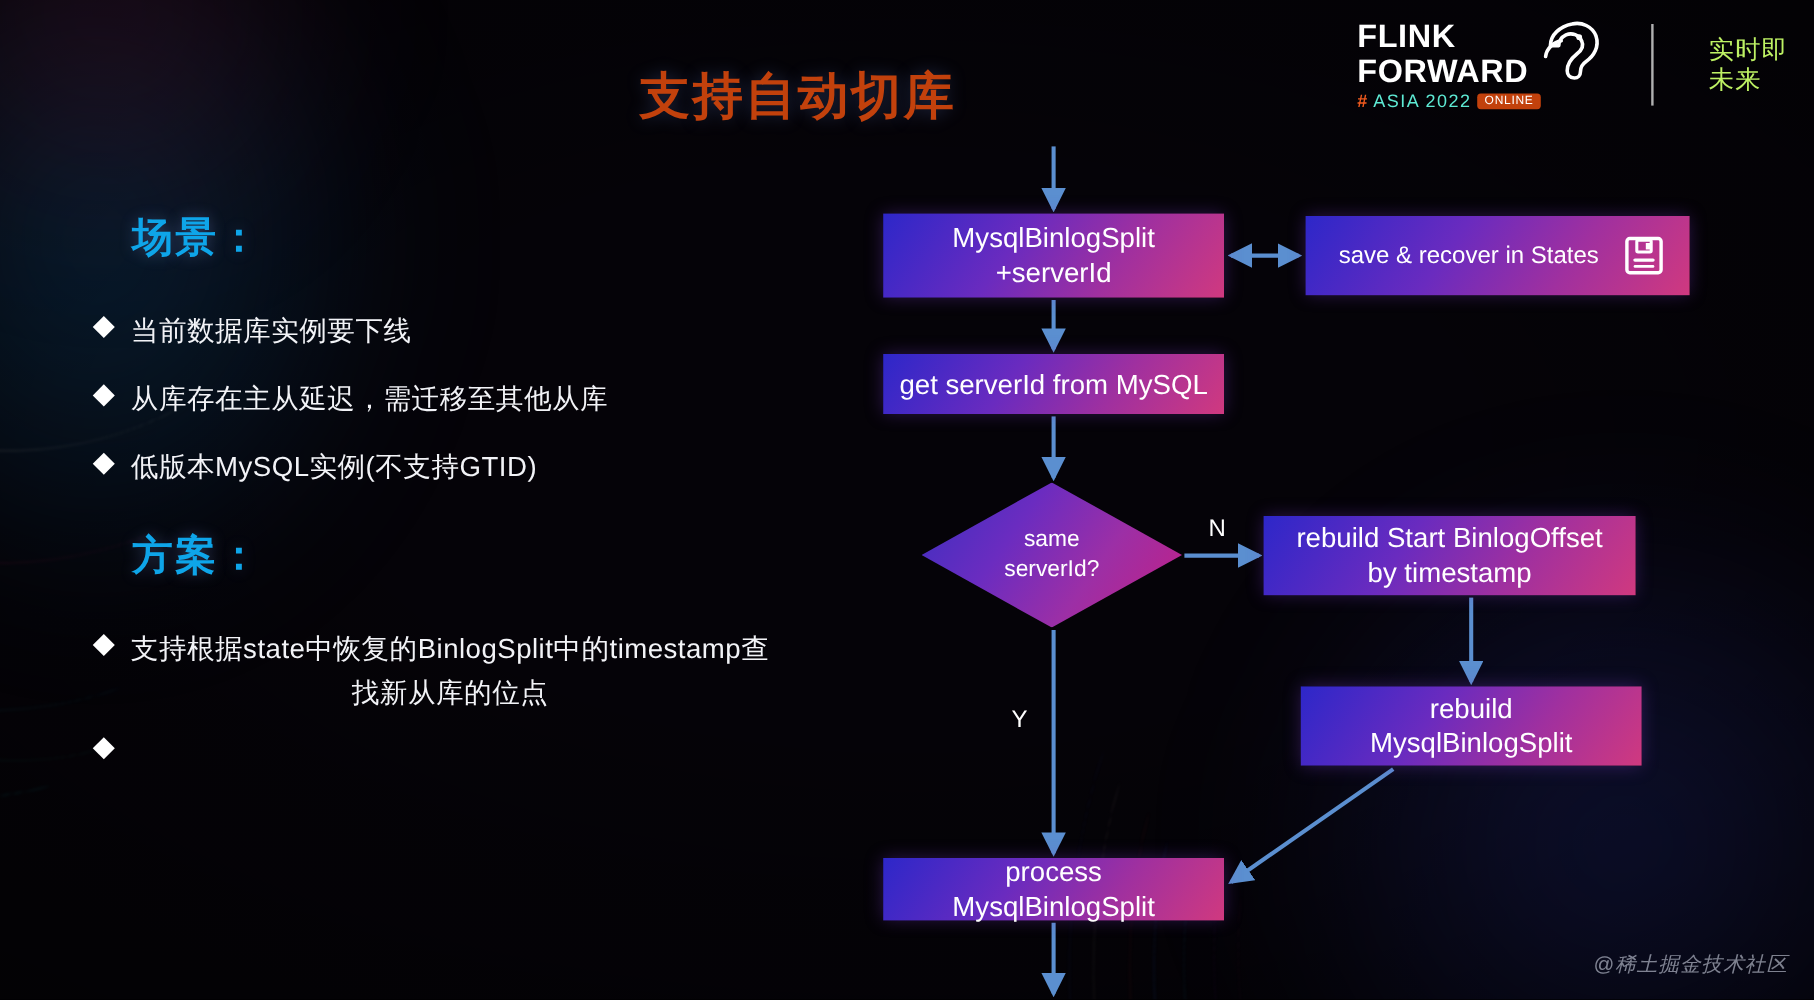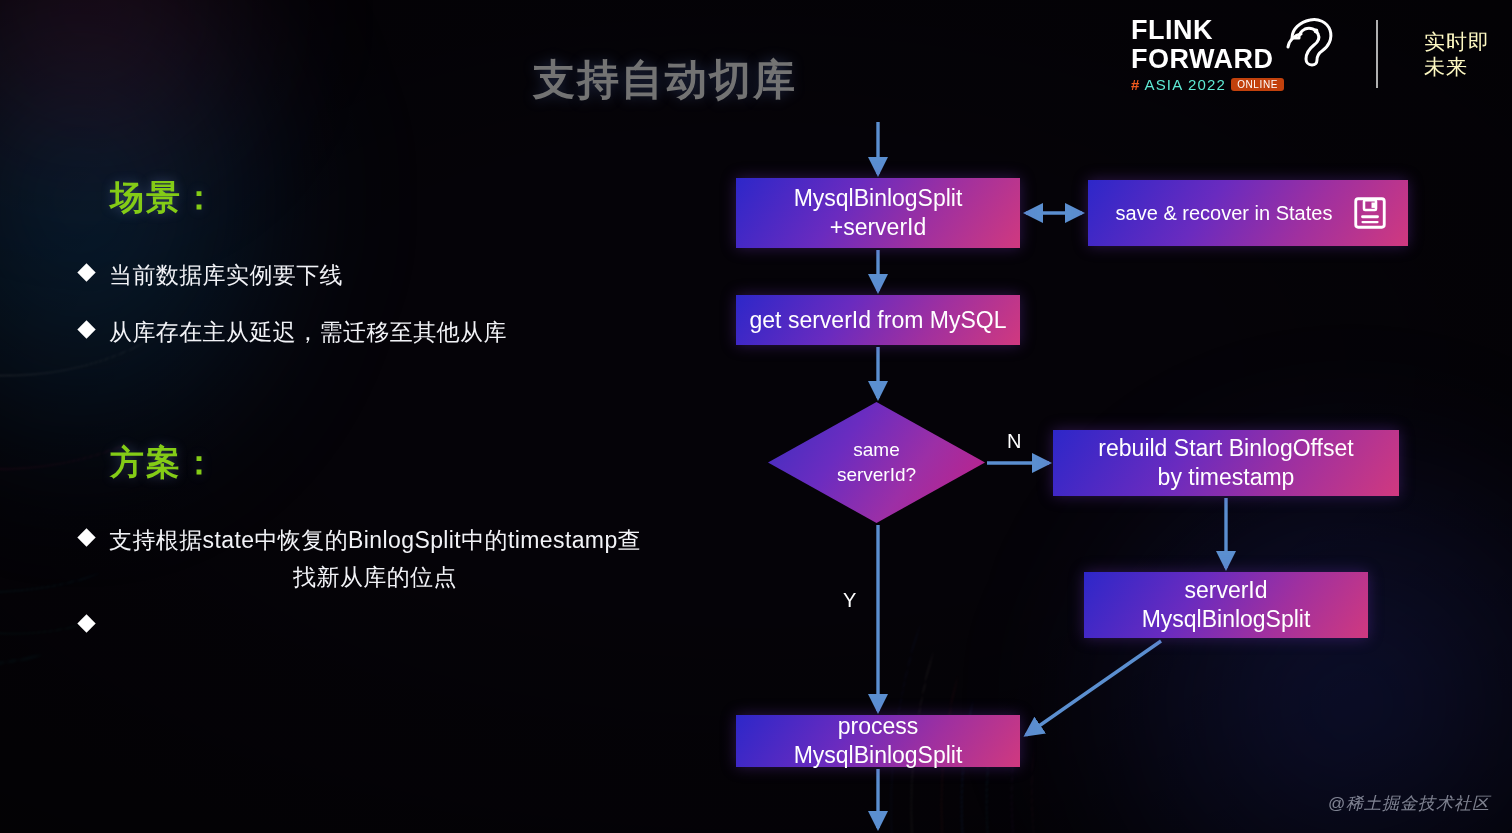--- a/index.html
+++ b/index.html
@@ -64,32 +64,32 @@
   
   .logo { position:absolute; right:22px; top:8px; display:flex; align-items:center; height:92px;gap:28px; }
   .logo-left { position:relative; display:flex; flex-direction:column; justify-content:center; }
   .logo-word { color:#fff; font-weight:bold; font-size:27px; line-height:29px; letter-spacing:.5px; }
   .logo-sub { display:flex; align-items:center; gap:5px; margin-top:2px; }
   .logo-hash { color:#f05a1e; font-size:15px; font-weight:bold; }
   .logo-asia { color:#5eead4; font-size:15px; letter-spacing:1.2px; }
   .logo-online { background:#c2410c; color:#fff; font-size:10px; padding:1px 6px; border-radius:3px; letter-spacing:.6px; }
   .logo-squirrel { position:absolute; right:-52px; top:-2px; width:60px; height:60px; }
   .logo-divider { width:2px; height:68px; background:#cfcfcf; margin:0 18px 0 64px; opacity:.85; }
-  .logo-cn { color:#fef9c3; font-size:21px; line-height:25px; font-weight:500; letter-spacing:1px; }
+  .logo-cn { color:#bef264; font-size:21px; line-height:25px; font-weight:500; letter-spacing:1px; }
 
   
   .slide-title {
     position:absolute; left:533px; top:52px;
-    color:#737373; font-size:42px; font-weight:bold; letter-spacing:2px;
+    color:#c2410c; font-size:42px; font-weight:bold; letter-spacing:2px;
     text-shadow:0 0 14px rgba(120,160,255,.25);
   }
 
   
   .section-head {
-    position:absolute; color:#84cc16; font-size:34px; font-weight:bold; letter-spacing:2px;
+    position:absolute; color:#0ea5e9; font-size:34px; font-weight:bold; letter-spacing:2px;
     text-shadow:0 0 12px rgba(140,170,255,.3);
   }
   #head-scene { left:110px; top:175px; }
   #head-plan  { left:110px; top:440px; }
 
   .bullet-list { position:absolute; }
   #list-scene { left:80px; top:257px; width:640px; }
   #list-plan  { left:80px; top:522px; width:740px; }
 
   .bullet { display:flex; align-items:flex-start; margin-bottom:20px;text-align:center; }
@@ -106,21 +106,21 @@
     color:#fff; text-align:center; line-height:1.25;
     background: linear-gradient(125deg, #2d27c9 0%, #6a2bbf 38%, #a0309f 68%, #d0397f 100%);
     box-shadow: 0 0 14px rgba(120,60,200,.35);
     font-size:23px;
   }
   .node .label { padding:0 8px; white-space:pre-line; }
 
   #n-split   { left:736px; top:178px;  width:284px; height:70px; }
   #n-states  { left:1088px; top:180px; width:320px; height:66px; font-size:20px; }
   #n-getsid  { left:736px; top:295px;  width:284px; height:50px; }
-  #n-rebuild-offset { left:1053px; top:430px; width:346px; height:66px; }
+  #n-rebuild-offset { left:1053px; top:430px; width:310px; height:66px; }
   #n-rebuild-split  { left:1084px; top:572px; width:284px; height:66px; }
   #n-process { left:736px; top:715px;  width:284px; height:52px; }
 
   .states-inner { display:flex; align-items:center; gap:12px; }
   .floppy { width:36px; height:36px; flex:0 0 auto; }
 
   .diamond {
     position:absolute; left:768px; top:402px; width:217px; height:121px;
     background: linear-gradient(125deg, #3a2fc0 0%, #6b2cc0 35%, #9c2fa6 65%, #c51f83 100%);
     clip-path: polygon(50% 0%, 100% 50%, 50% 100%, 0% 50%);
@@ -196,20 +196,24 @@
   <div class="section-head" id="head-scene">场景：</div>
   <div class="bullet-list" id="list-scene">
     <div class="bullet">
       <span class="dia"></span>
       <span class="bullet-text">当前数据库实例要下线</span>
     </div>
     <div class="bullet">
       <span class="dia"></span>
       <span class="bullet-text">从库存在主从延迟，需迁移至其他从库</span>
     </div>
+    <div class="bullet">
+      <span class="dia"></span>
+      <span class="bullet-text">低版本MySQL实例(不支持GTID)</span>
+    </div>
   </div>
 
   <div class="section-head" id="head-plan">方案：</div>
   <div class="bullet-list" id="list-plan">
     <div class="bullet">
       <span class="dia"></span>
       <span class="bullet-text" style="white-space:pre-line;">支持根据state中恢复的BinlogSplit中的timestamp查
 找新从库的位点</span>
     </div>
     <div class="bullet">
@@ -274,21 +278,21 @@
     <span class="label" style="white-space:pre-line;">same
 serverId?</span>
   </div>
 
   <div class="node" id="n-rebuild-offset">
     <span class="label">rebuild Start BinlogOffset
 by timestamp</span>
   </div>
 
   <div class="node" id="n-rebuild-split">
-    <span class="label">serverId
+    <span class="label">rebuild
 MysqlBinlogSplit</span>
   </div>
 
   <div class="node" id="n-process">
     <span class="label">process
 MysqlBinlogSplit</span>
   </div>
 
   <div class="edge-label" id="lbl-n">N</div>
   <div class="edge-label" id="lbl-y">Y</div>

